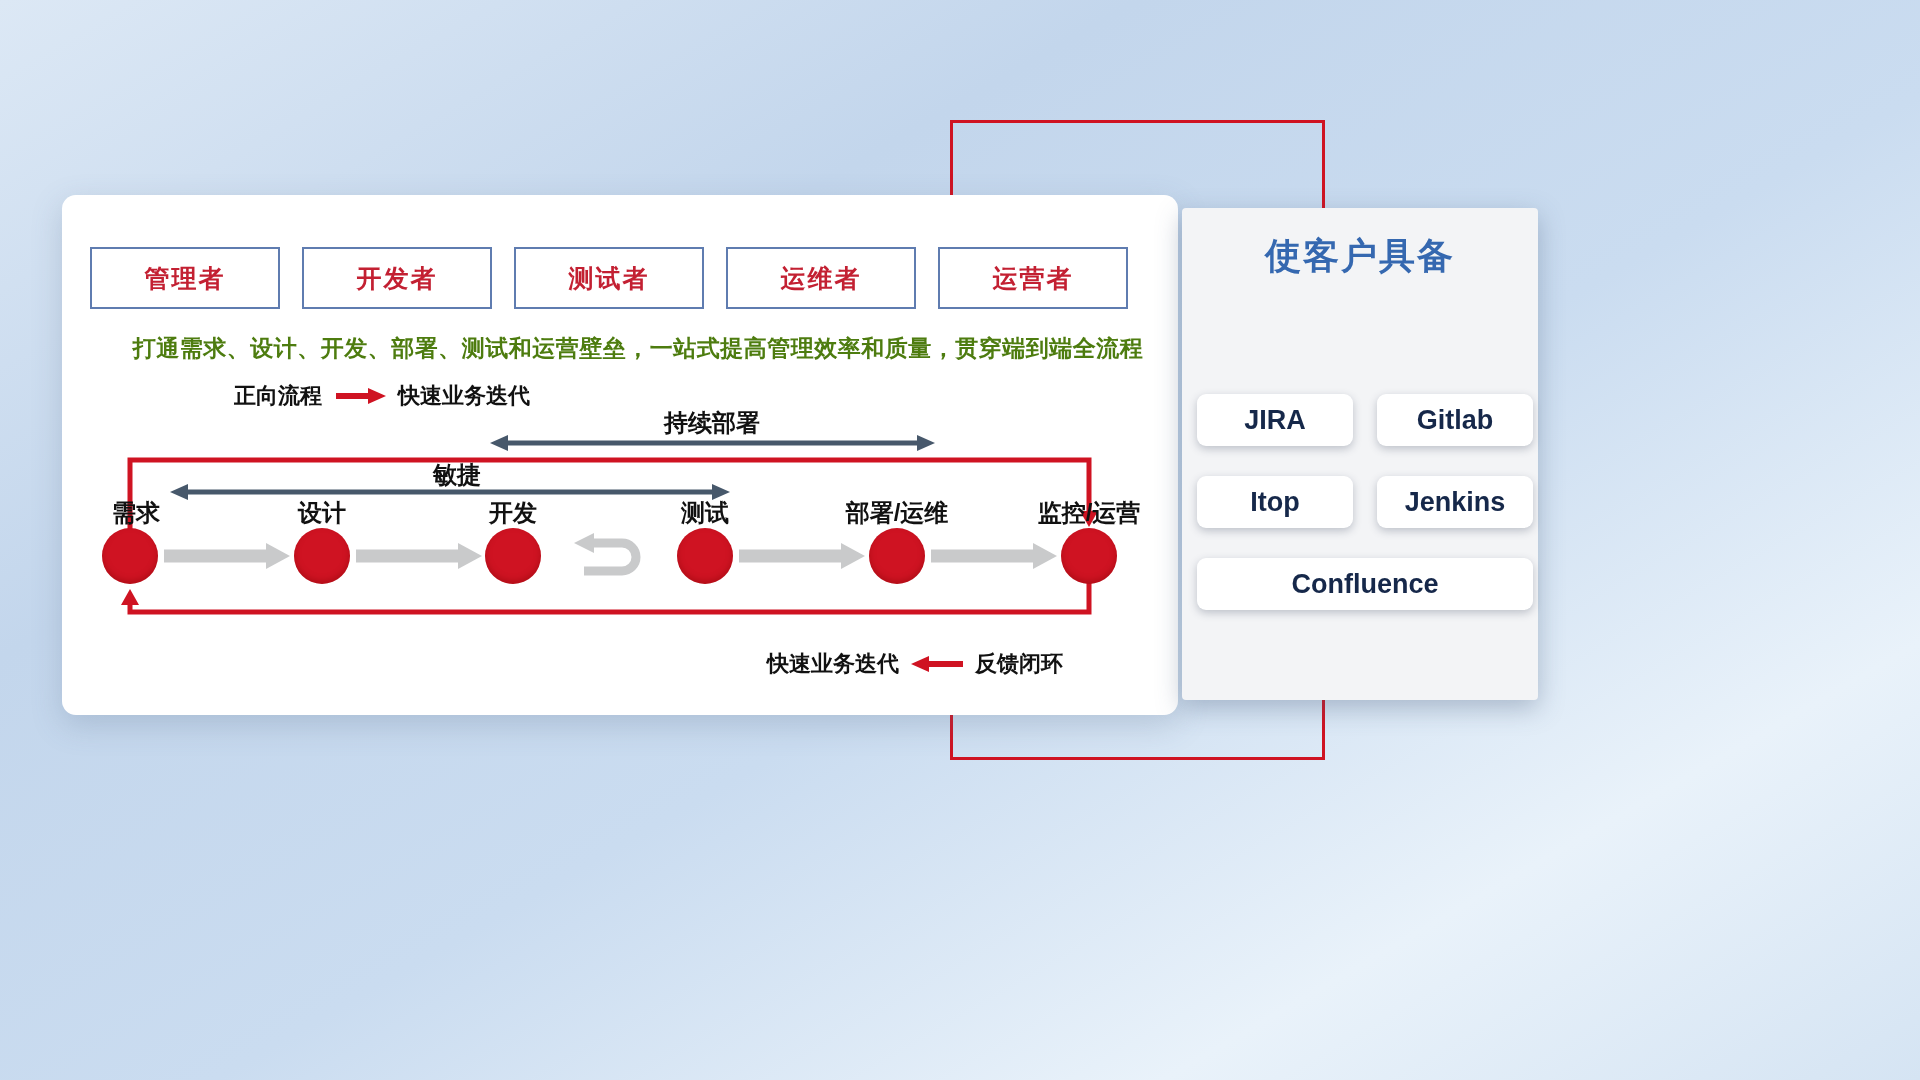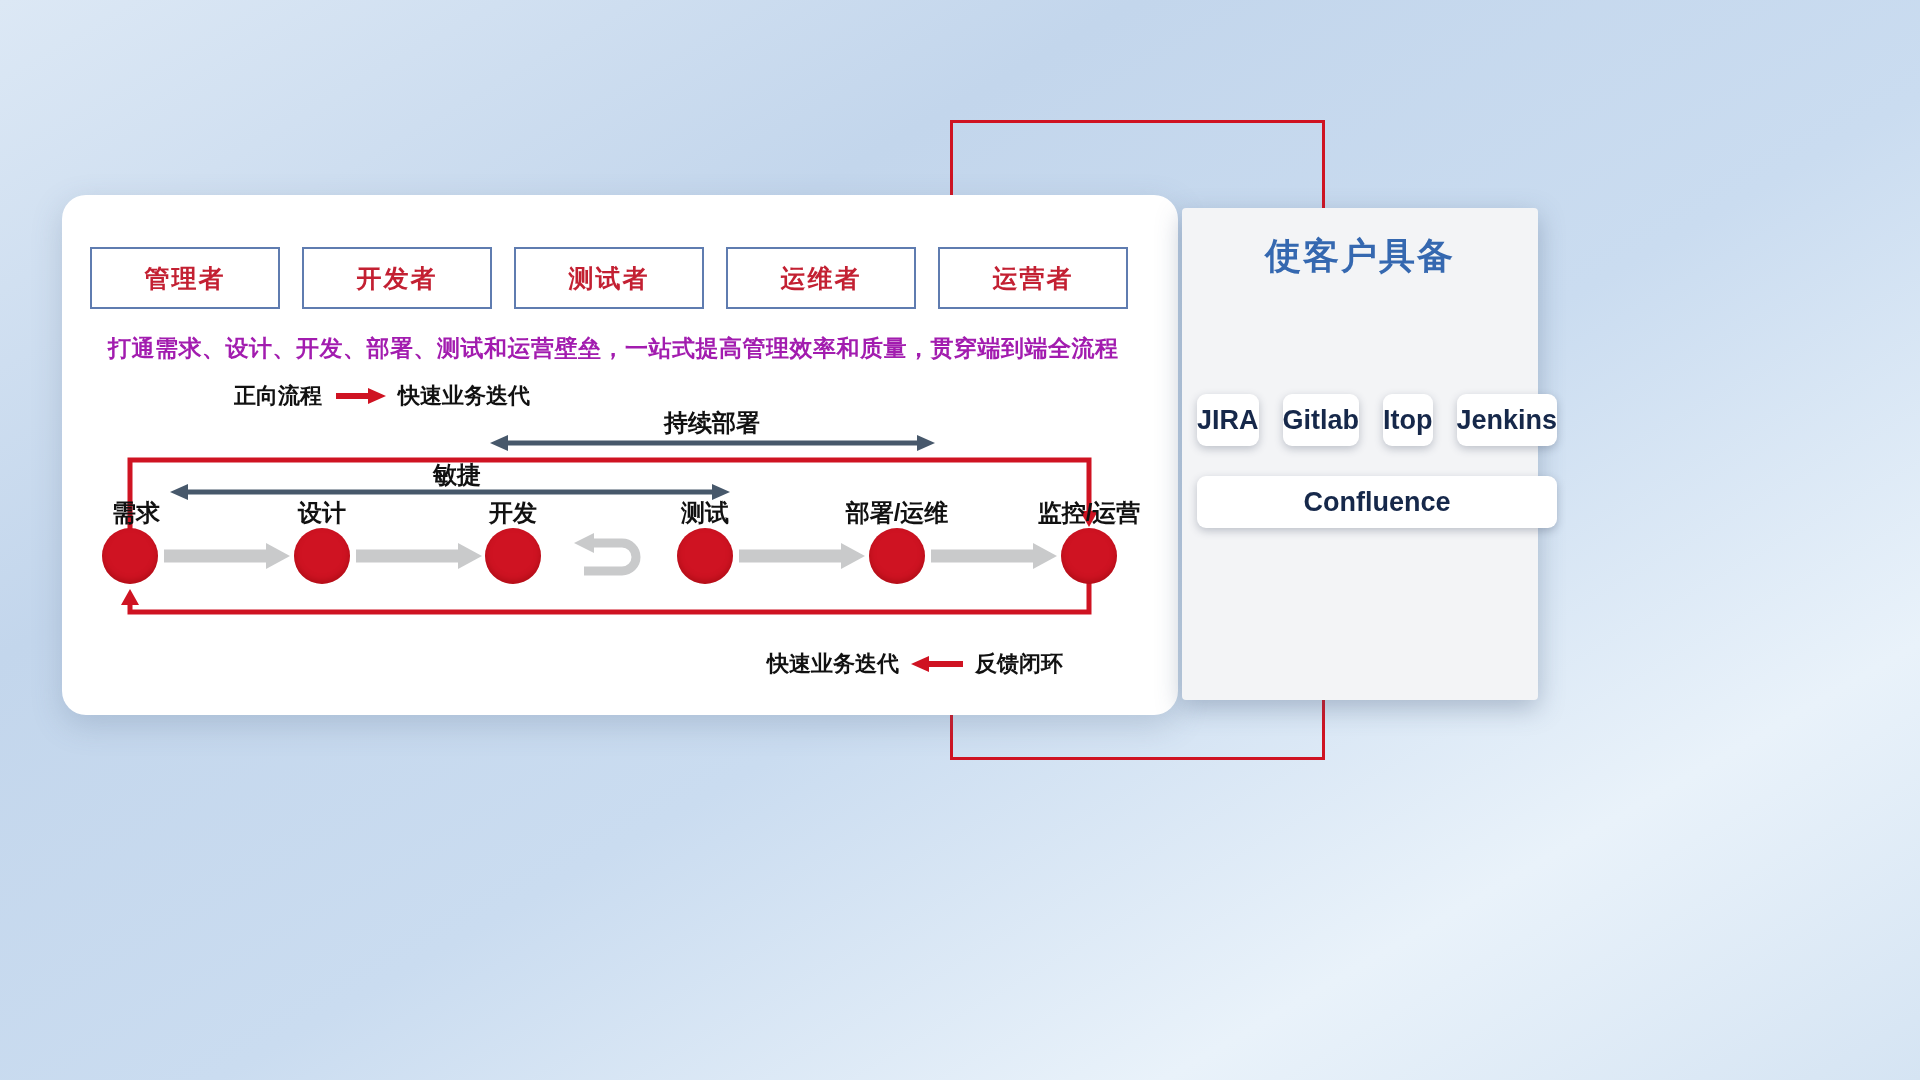--- a/index.html
+++ b/index.html
@@ -12,34 +12,35 @@
 
   
   .red-frame {
     position: absolute; left: 950px; top: 120px; width: 375px; height: 640px;
     border: 3px solid #cf1322; z-index: 1;
   }
 
   
   .main-card {
     position: absolute; left: 62px; top: 195px; width: 1116px; height: 520px;
-    background: #ffffff; border-radius: 24px; z-index: 2;
+    background: #ffffff; border-radius: 14px; z-index: 2;
     box-shadow: 0 10px 30px rgba(90,110,140,0.25);
+    text-align: center;
   }
 
   .roles-row { position: absolute; top: 52px; left: 28px; display: flex; gap: 22px; }
   .role-box {
     width: 190px; height: 62px; background: #ffffff;
     border: 2px solid #5f7cb0; display: flex; align-items: center; justify-content: center;
     font-size: 25px; font-weight: 700; color: #c32032; letter-spacing: 2px;
   }
 
   .subtitle {
     position: absolute; top: 138px; left: 46px; width: 1060px;
-    font-size: 23px; font-weight: 700; color: #a21caf; letter-spacing: 0.5px;
+    font-size: 23px; font-weight: 700; color: #4d7c0f; letter-spacing: 0.5px;
   }
 
   .legend-forward {
     position: absolute; top: 186px; left: 172px;
     display: flex; align-items: center; gap: 12px;
     font-size: 22px; font-weight: 700; color: #111;
   }
 
   .flow-area { position: absolute; top: 210px; left: 0; width: 1116px; height: 310px; }
   .flow-svg { position: absolute; left: 0; top: 0; width: 1116px; height: 310px; }
@@ -76,21 +77,21 @@
   }
   .panel-title {
     padding-top: 26px; text-align: center;
     color: #3568b0; font-weight: 700; font-size: 36px; letter-spacing: 2px;
   }
   .panel-title .t-line { height: 44px; line-height: 44px; }
   .panel-title .t-line + .t-line { margin-top: 32px; }
 
   .tools-grid {
     position: absolute; top: 186px; left: 15px; right: 5px;
-    display: grid; grid-template-columns: 1fr 1fr 1fr 1fr; column-gap: 24px; row-gap: 30px;
+    display: grid; grid-template-columns: 1fr 1fr; column-gap: 24px; row-gap: 30px;
   }
   .tool-box {
     height: 52px; background: #ffffff; border-radius: 9px;
     box-shadow: 0 3px 8px rgba(50,60,85,0.28);
     display: flex; align-items: center; justify-content: center;
     font-size: 27px; font-weight: 700; color: #16284a;
   }
   .tool-box.full { grid-column: 1 / -1; }
 </style>
 </head>

